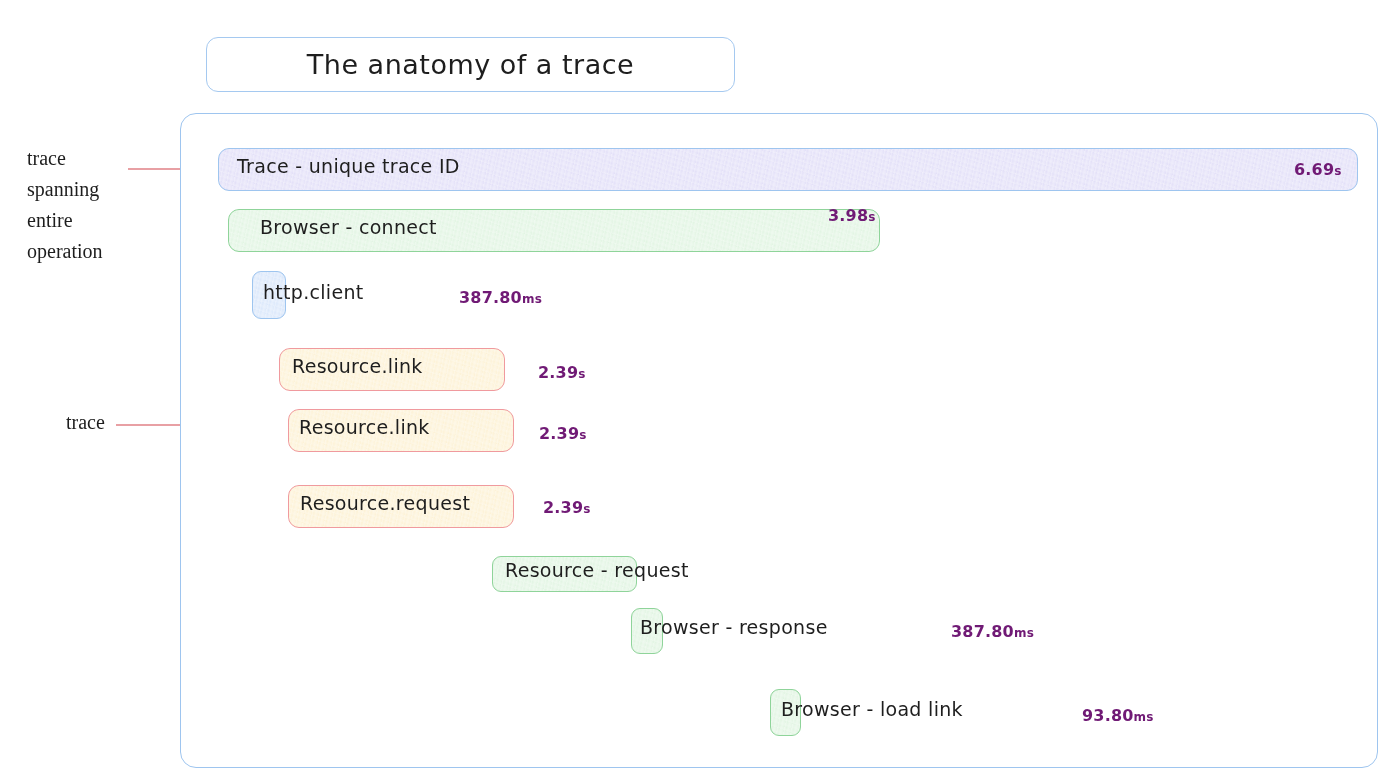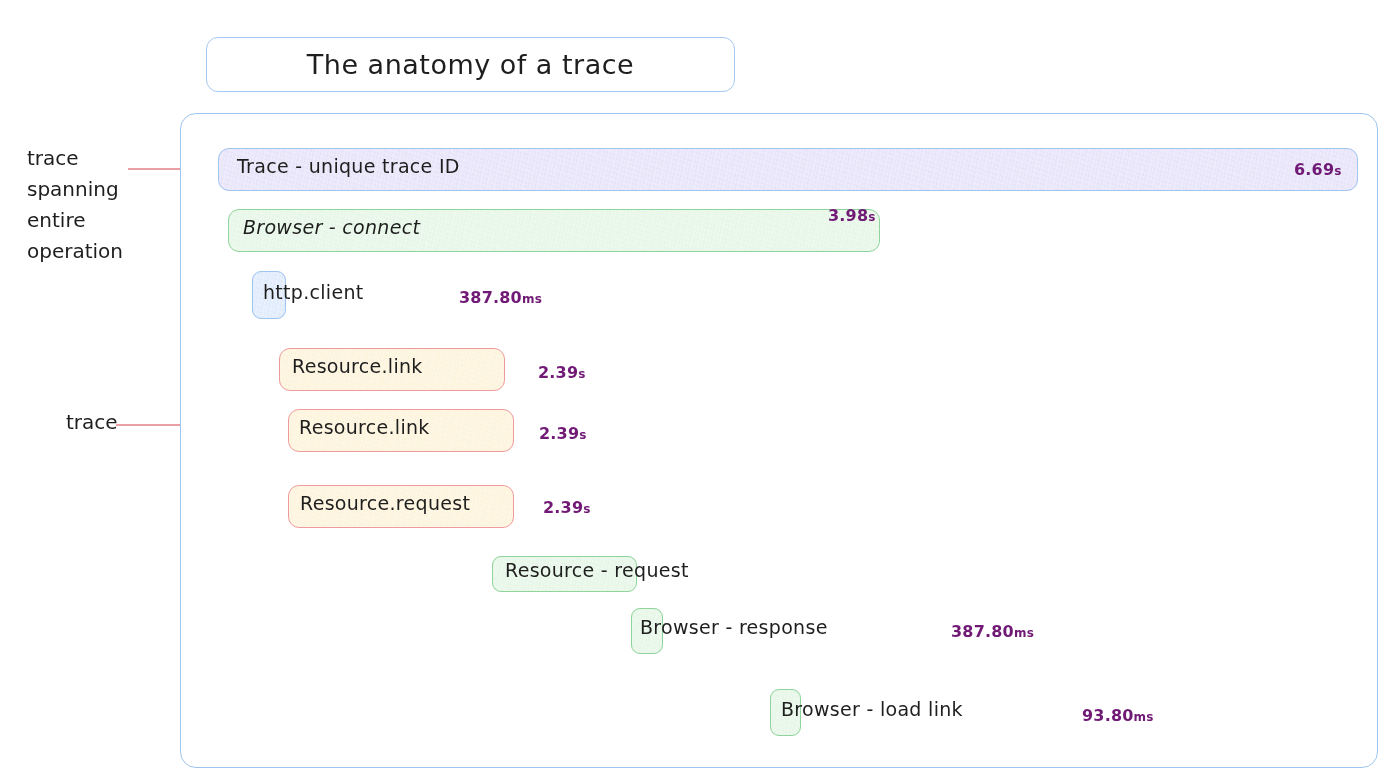--- a/index.html
+++ b/index.html
@@ -69,20 +69,21 @@
     background: #ffffff;
   }
 
   
   .annot-text {
     position: absolute;
     font-size: 20px;
     line-height: 31px;
     color: #1e1e1e;
     white-space: pre;
+    font-family: Liberation Serif, serif;
   }
   #annot-trace { left: 27px; top: 143px; }
   #annot-spans { left: 66px; top: 407px; }
 
   
   .rule {
     position: absolute;
     background: #e8a0a4;
   }
   .rule-h { height: 1.6px; }
@@ -132,21 +133,21 @@
   #bar-httpclient   { left:252px; top:271px; width:  34px; height:48px; border-radius:9px; }
   #bar-reslink-1    { left:279px; top:348px; width: 226px; height:43px; }
   #bar-reslink-2    { left:288px; top:409px; width: 226px; height:43px; }
   #bar-resscript    { left:288px; top:485px; width: 226px; height:43px; }
   #bar-request      { left:492px; top:556px; width: 145px; height:36px; border-radius:9px; }
   #bar-response     { left:631px; top:608px; width:  32px; height:46px; border-radius:9px; }
   #bar-loadevent    { left:770px; top:689px; width:  31px; height:47px; border-radius:9px; }
 
   
   #lbl-trace        { left:237px; top:157px; }
-  #lbl-connect      { left:243px; top:218px;font-style:italic; }
+  #lbl-connect      { left:260px; top:218px; }
   #lbl-httpclient   { left:263px; top:283px; }
   #lbl-reslink-1    { left:292px; top:357px; }
   #lbl-reslink-2    { left:299px; top:418px; }
   #lbl-resscript    { left:300px; top:494px; }
   #lbl-request      { left:505px; top:561px; }
   #lbl-response     { left:640px; top:618px; }
   #lbl-loadevent    { left:781px; top:700px; }
 
   
   #dur-trace        { left:1294px; top:162px; }

